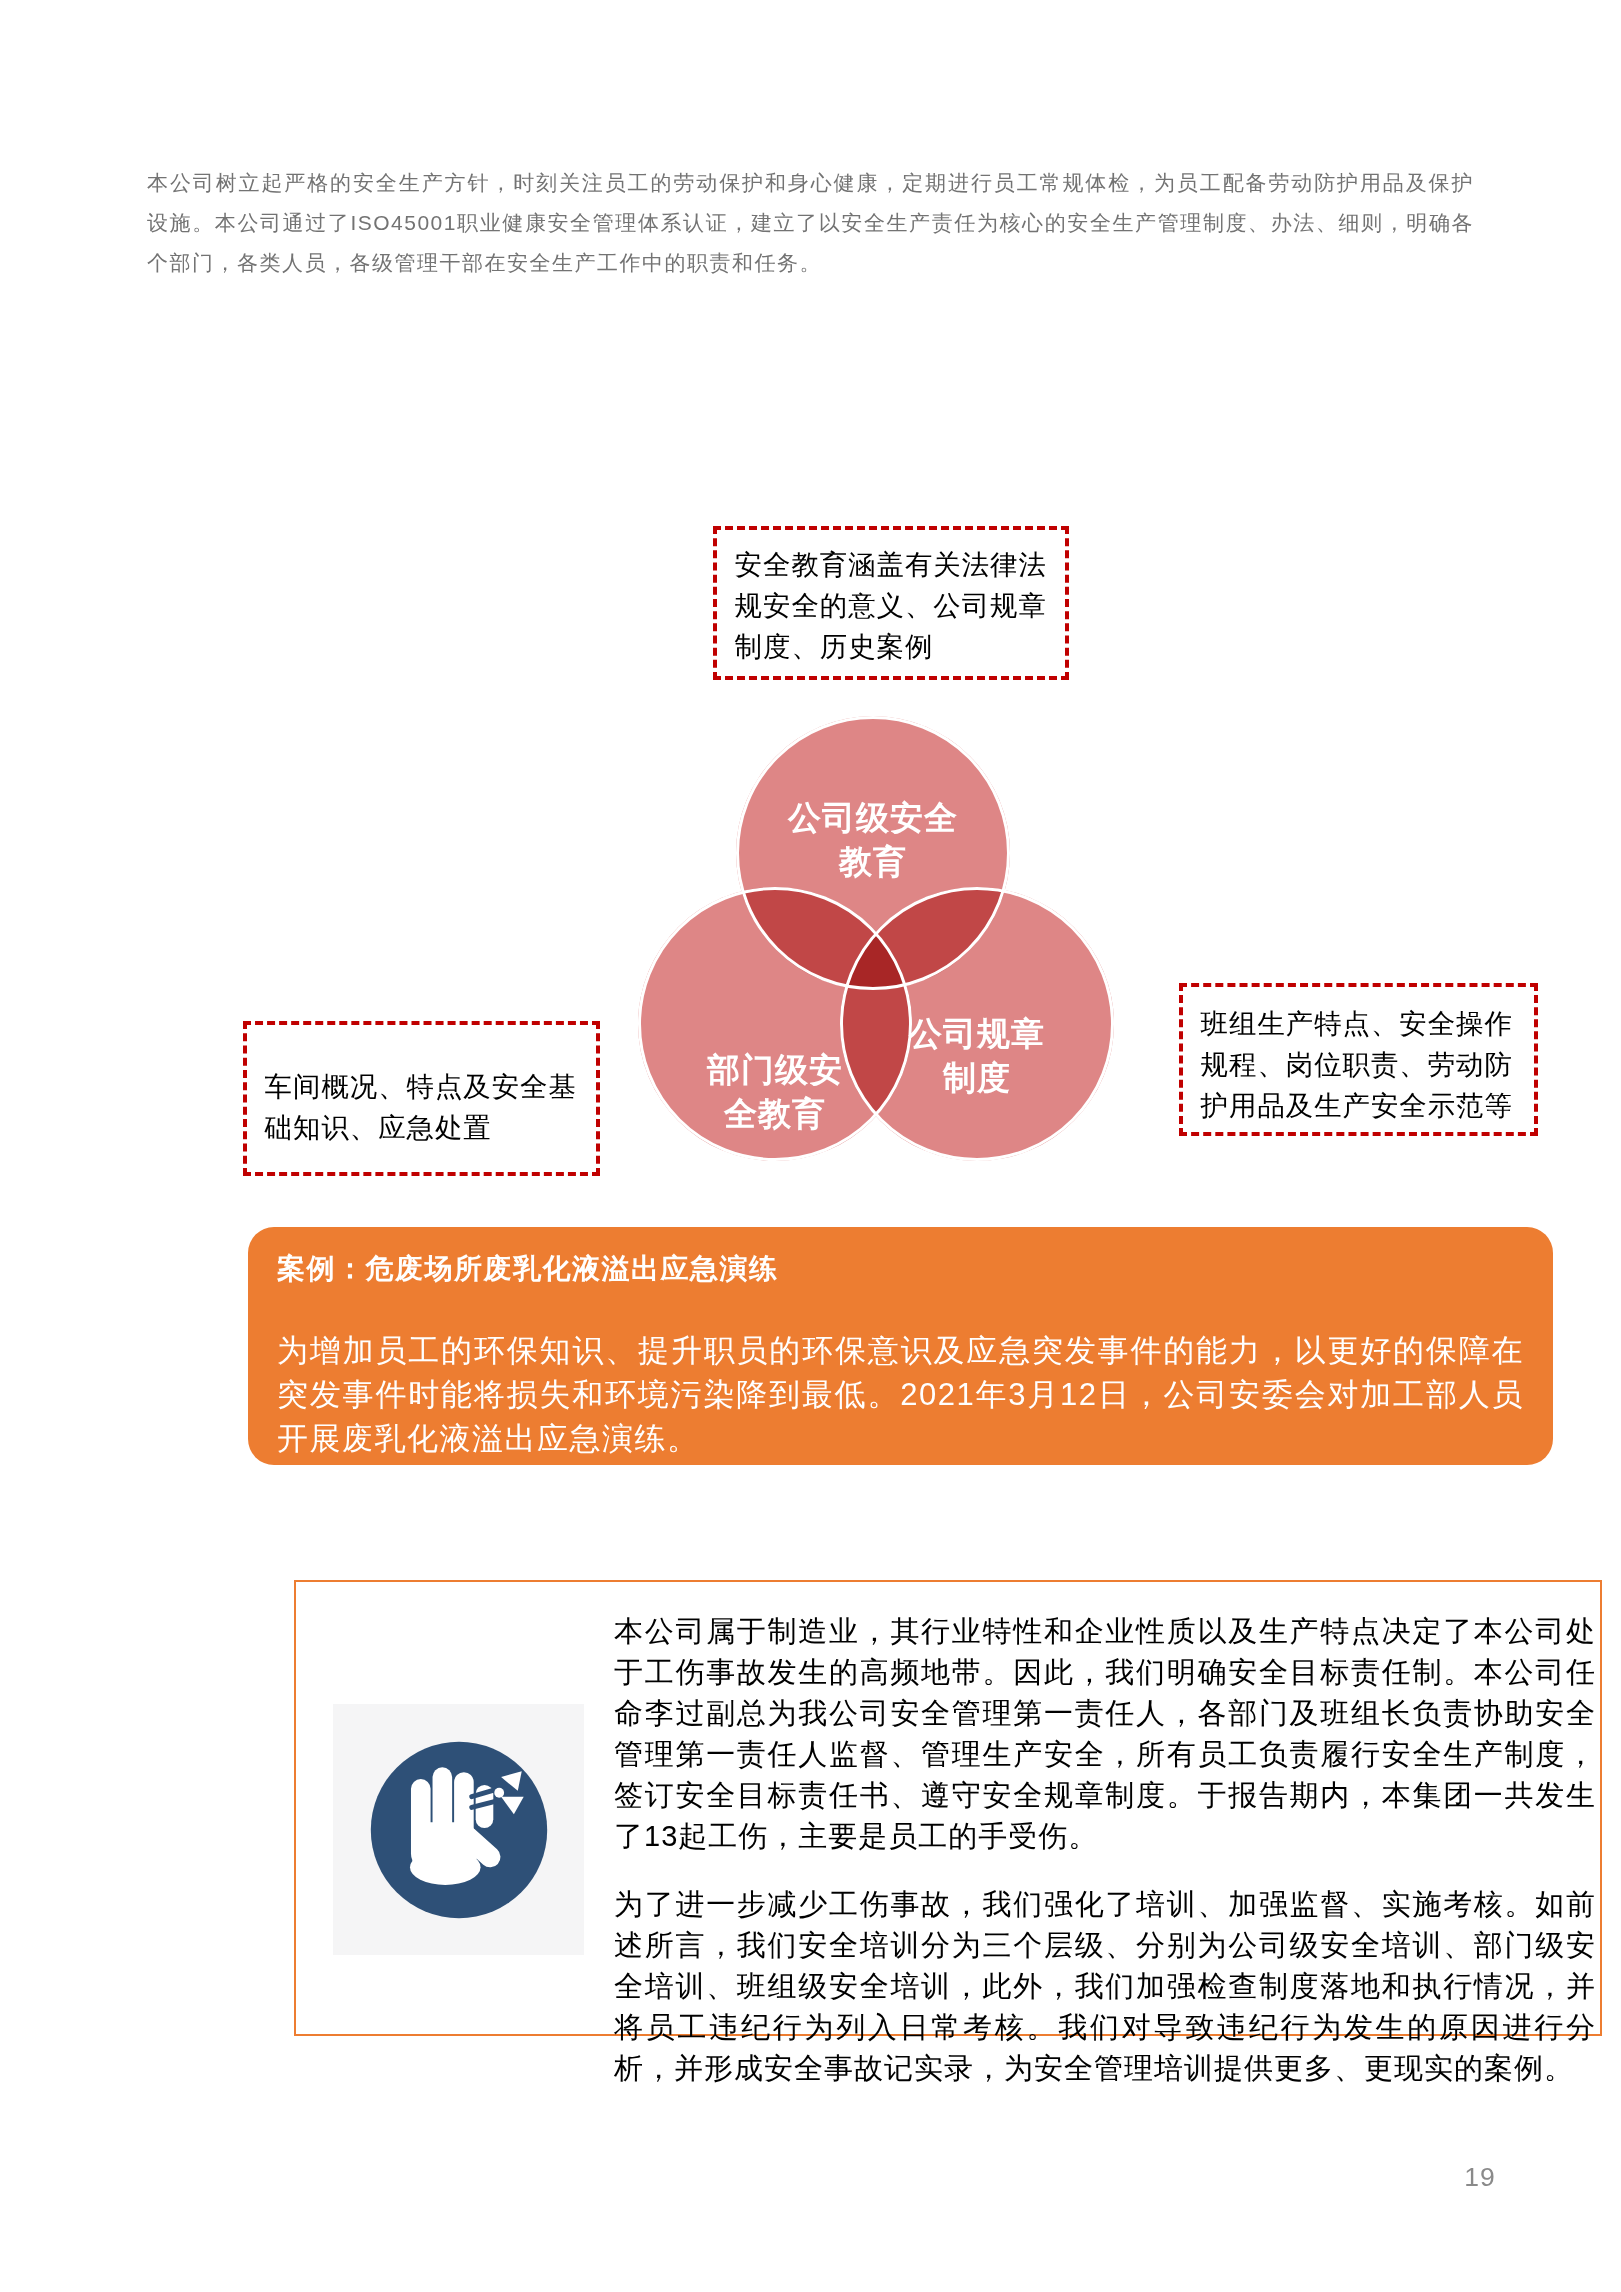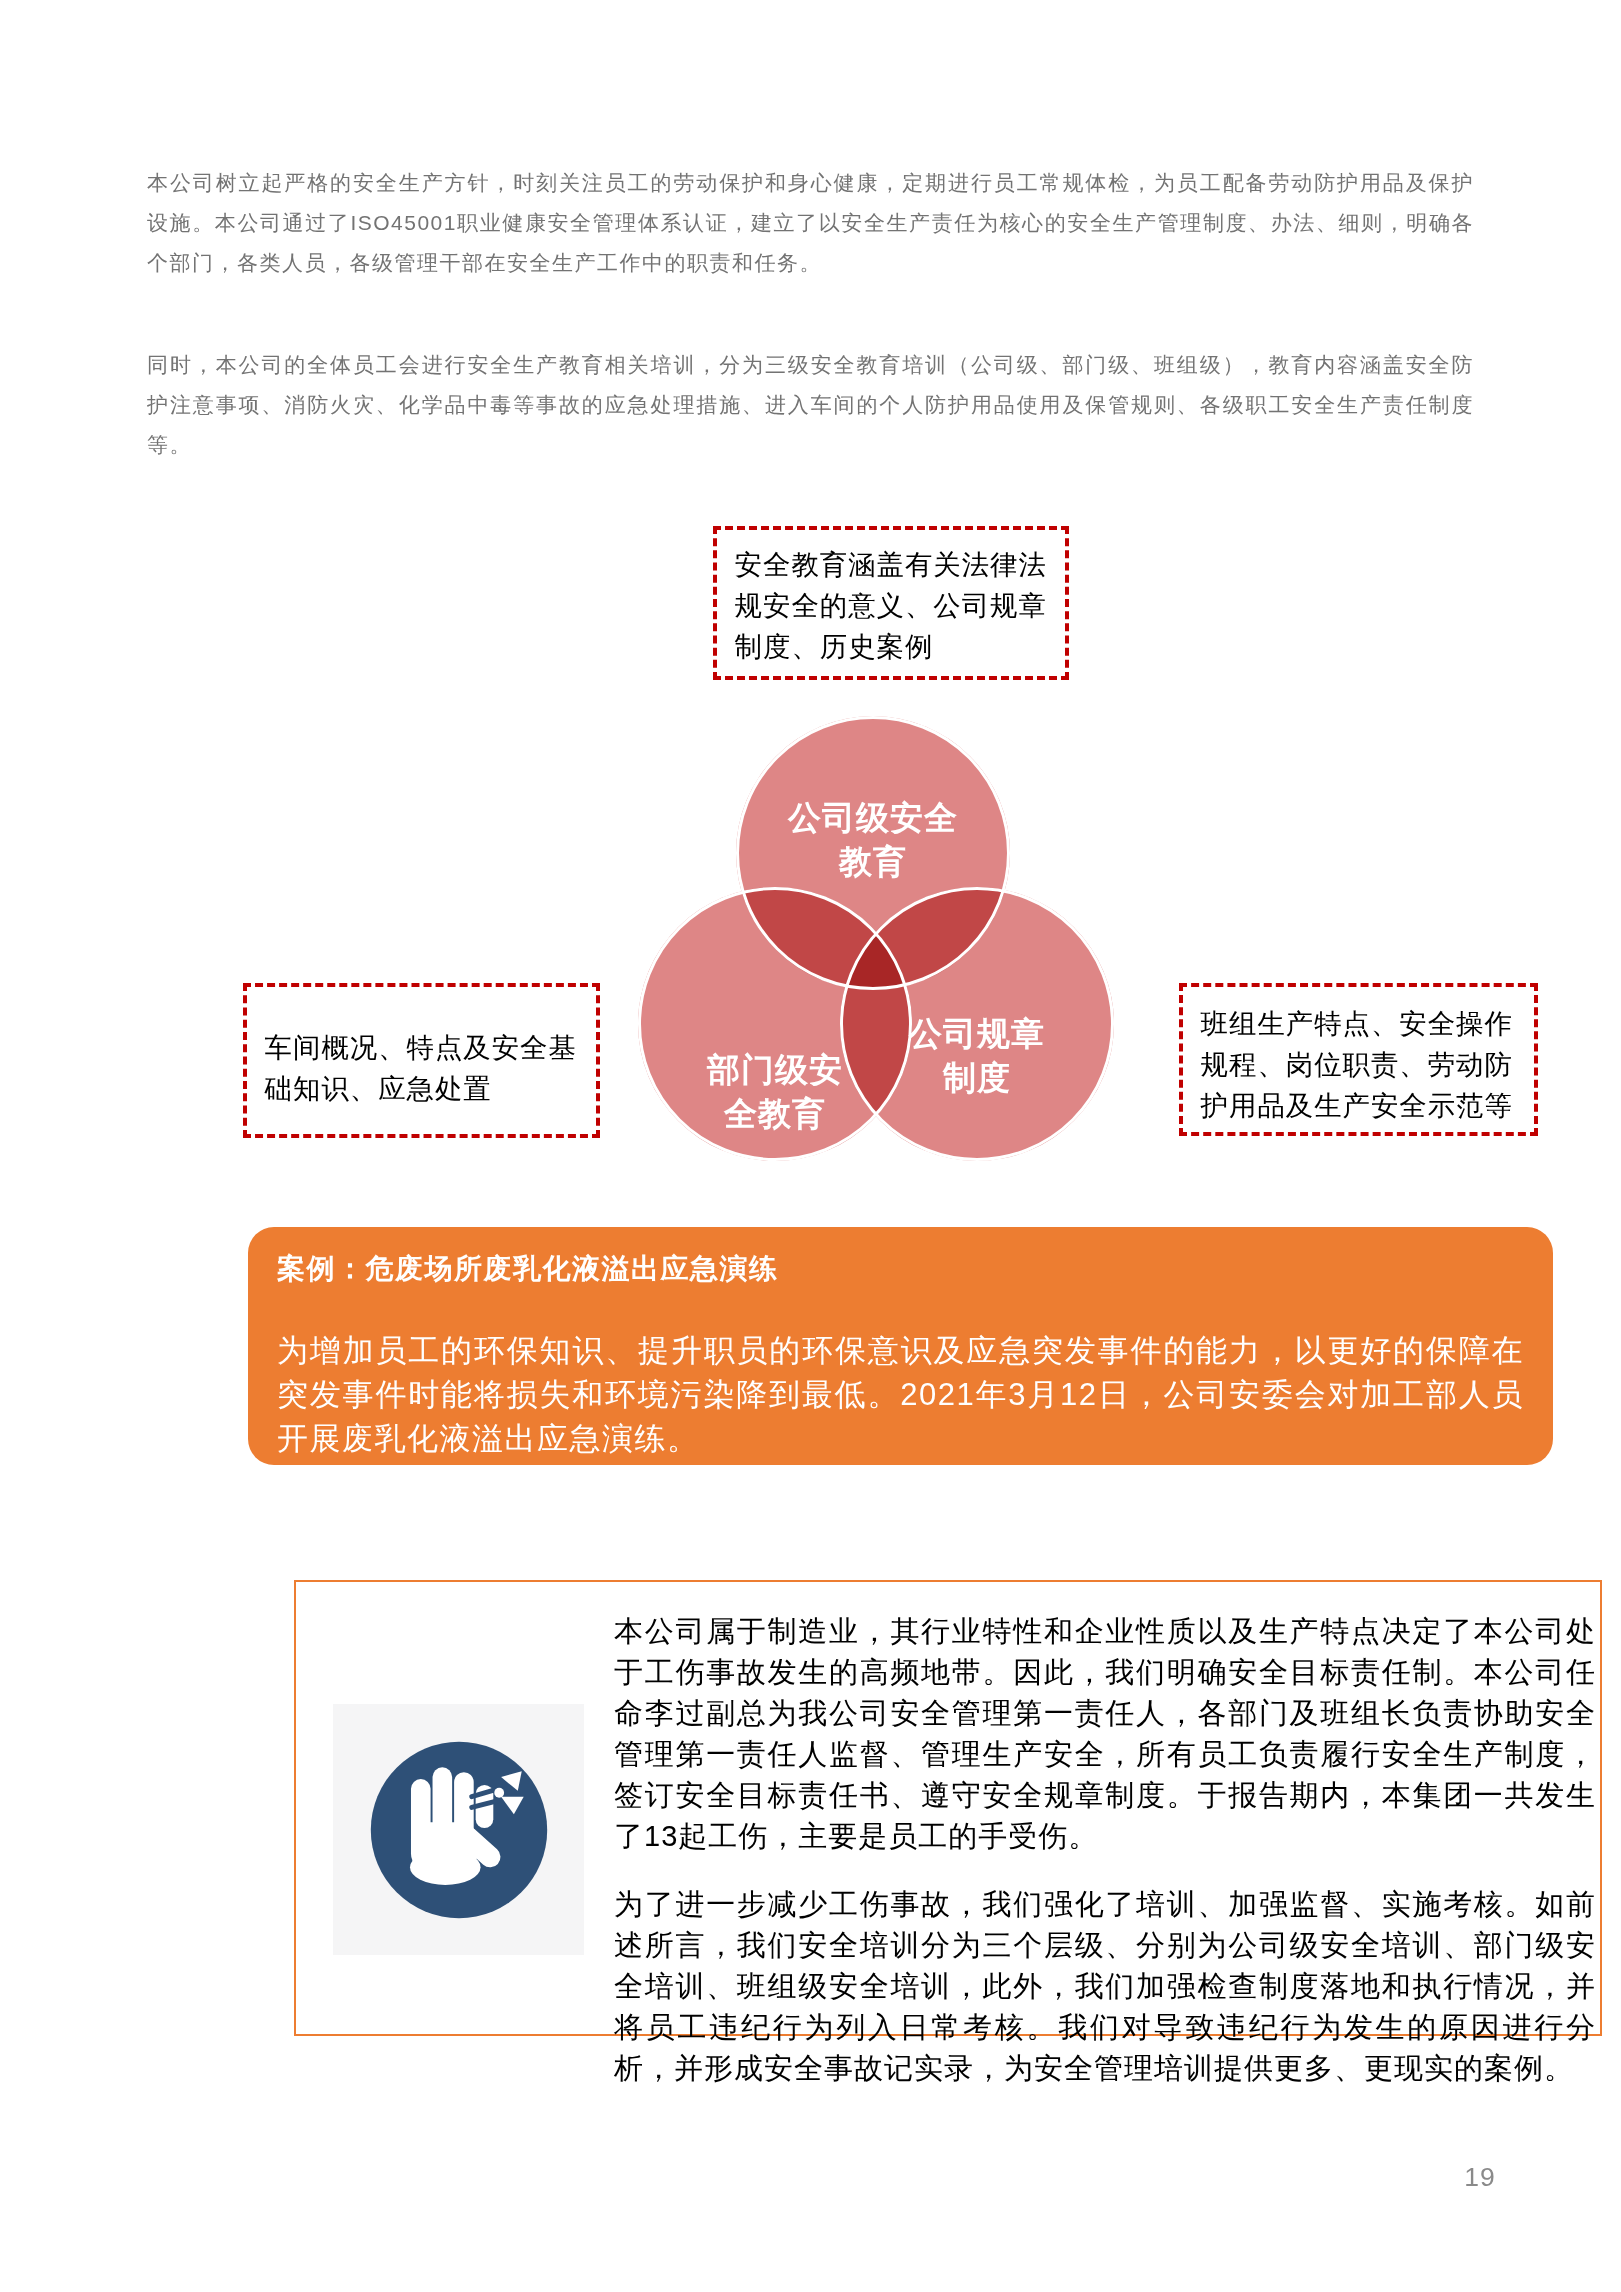--- a/index.html
+++ b/index.html
@@ -35,21 +35,21 @@
     position: absolute;
     border: 4.9px dashed #C00000;
     background: #ffffff;
     font-size: 27.4px;
     line-height: 41px;
     letter-spacing: 1px;
     color: #000;
     padding: 13.7px 17.6px;
   }
   #callout-top   { left: 713px;  top: 526px;  width: 356px; height: 154px; }
-  #callout-left  { left: 243px;  top: 983px; width: 357px; height: 155px; padding-top: 41px; font-family: Liberation Serif, serif; }
+  #callout-left  { left: 243px;  top: 1021px; width: 357px; height: 155px; padding-top: 41px; }
   #callout-right { left: 1179px; top: 983px; width: 359px; height: 153px; padding-top: 15.7px; }
 
   
   .venn { position: absolute; left: 0; top: 0; width: 100%; height: 100%; pointer-events: none; }
   .venn-fills { position: absolute; left: 0; top: 0; width: 100%; height: 100%; isolation: isolate; }
   .venn-circle {
     position: absolute;
     width: 274px; height: 274px;
     border-radius: 50%;
     background: #DE8686;
@@ -143,21 +143,20 @@
     color: #8a8a8a;
     letter-spacing: 1px;
   }
 </style>
 </head>
 <body>
 
 <div class="page">
 
   <p class="intro-p" id="intro-p1">本公司树立起严格的安全生产方针，时刻关注员工的劳动保护和身心健康，定期进行员工常规体检，为员工配备劳动防护用品及保护设施。本公司通过了ISO45001职业健康安全管理体系认证，建立了以安全生产责任为核心的安全生产管理制度、办法、细则，明确各个部门，各类人员，各级管理干部在安全生产工作中的职责和任务。</p>
-  <p class="intro-p" id="intro-p2">同时，本公司的全体员工会进行安全生产教育相关培训，分为三级安全教育培训（公司级、部门级、班组级），教育内容涵盖安全防护注意事项、消防火灾、化学品中毒等事故的应急处理措施、进入车间的个人防护用品使用及保管规则、各级职工安全生产责任制度等。</p>
 
   <div class="callout" id="callout-top">
     <span>安全教育涵盖有关法律法规安全的意义、公司规章制度、历史案例</span>
   </div>
   <div class="callout" id="callout-left">
     <span>车间概况、特点及安全基础知识、应急处置</span>
   </div>
   <div class="callout" id="callout-right">
     <span>班组生产特点、安全操作规程、岗位职责、劳动防护用品及生产安全示范等</span>
   </div>

